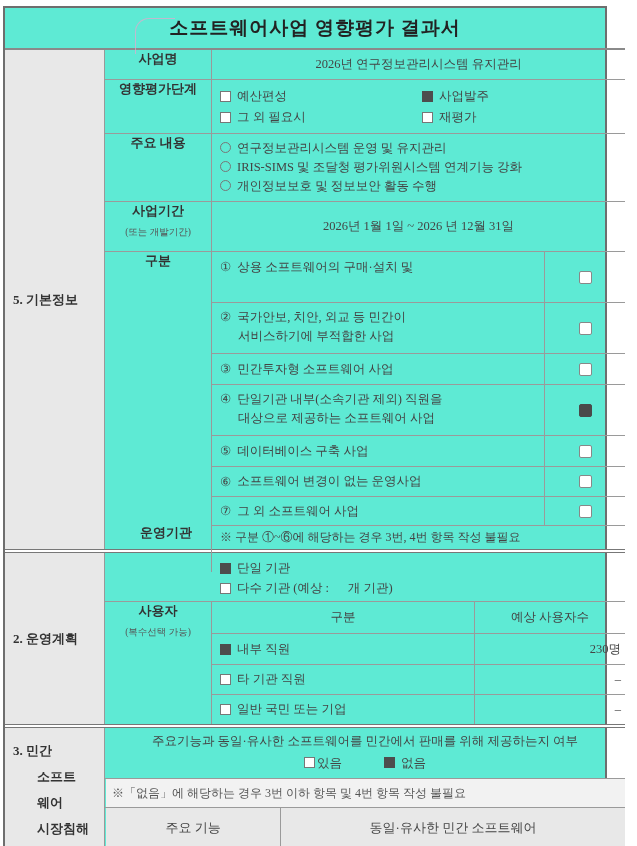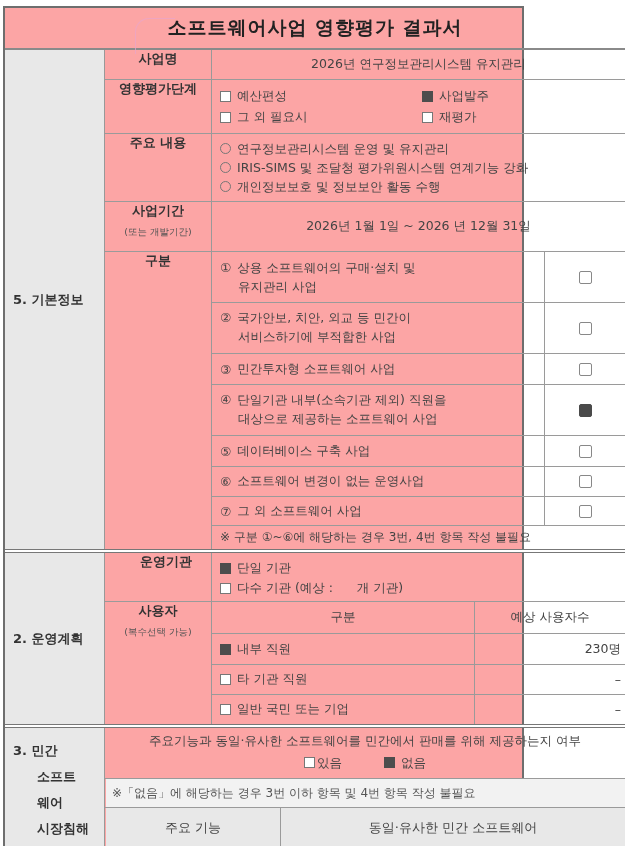--- a/index.html
+++ b/index.html
@@ -1,19 +1,19 @@
 <!DOCTYPE html>
 <html><head>
 <meta charset="utf-8">
 <style>
   html, body { margin: 0; padding: 0; background: #ffffff; }
   body { width: 637px; height: 846px; position: relative; overflow: hidden;
          font-family: "DejaVu Sans", "Liberation Sans", sans-serif; color: #333; }
-  .page { position: absolute; left: 3px; top: 6px; width: 521px; height: 840px;
-          border: 2px solid #6e6e6e; border-bottom: none; box-sizing: border-box; background: #fca5a5; }
+  .page { position: absolute; left: 3px; top: 6px; width: 604px; height: 840px;
+          border: 2px solid #6e6e6e; border-bottom: none; box-sizing: border-box; background: #5eead4; font-family: Liberation Serif, serif; }
   .abs { position: absolute; box-sizing: border-box; }
   .title { left: 0; top: 0; width: 620px; height: 42px; display: flex; align-items: center; justify-content: center;
            font-size: 19px; font-weight: bold; color: #222; letter-spacing: 1px; border-bottom: 2px solid #8a8a8a; }
   .pink-mark { left: 130px; top: 10px; width: 40px; height: 36px; border-left: 1px solid #e9a6cc; border-top: 1px solid #e9a6cc; border-radius: 14px 0 0 0; opacity: .7; }
   .gray { background: #e8e8e8; }
   .lgray { background: #f2f2f2; }
   .sec { left: 0; display: flex; align-items: center; padding-left: 8px; font-size: 13px; font-weight: bold; color: #333; border-right: 1px solid #999; }
   .lbl { left: 100px; width: 107px; display: flex; flex-direction: column; align-items: center; font-size: 13px; font-weight: bold; color: #333; border-right: 1px solid #999; text-align: center; }
   .lbl small { font-size: 9.5px; font-weight: normal; color: #555; margin-top: 6px; }
   .cell { font-size: 12.5px; color: #444; display: flex; align-items: center; }
@@ -84,21 +84,20 @@
   <div class="abs cell" style="left:207px;top:194px;width:413px;height:49px;justify-content:center;">2026년 1월 1일 ~  2026 년 12월 31일</div>
   <div class="abs hline" style="left:100px;top:243px;width:520px;"></div>
 
   <div class="abs lbl" style="top:244px;height:297px;">
       <span>구분</span>
     </div>
   <div class="abs vline" style="left:539px;top:244px;height:273px;"></div>
 
   <div class="abs cell item" style="left:207px;top:246px;width:332px;height:46px;display:block;padding-top:4px;line-height:19px;">
     <span class="num">①</span><span>상용 소프트웨어의 구매·설치 및</span>
-    <span class="l2">유지관리 사업</span>
   </div>
   <div class="abs cell" style="left:540px;top:244px;width:80px;height:50px;justify-content:center;">
       <span class="cb"></span>
     </div>
   <div class="abs hline" style="left:207px;top:294px;width:413px;"></div>
 
   <div class="abs cell item" style="left:207px;top:296px;width:332px;height:46px;display:block;padding-top:4px;line-height:19px;">
     <span class="num">②</span><span>국가안보, 치안, 외교 등 민간이</span>
     <span class="l2">서비스하기에 부적합한 사업</span>
   </div>
@@ -151,21 +150,21 @@
       <span class="cb"></span>
     </div>
   <div class="abs hline" style="left:207px;top:517px;width:413px;"></div>
 
   <div class="abs cell" style="left:215px;top:518px;width:405px;height:23px;font-size:12px;">※ 구분 ①~⑥에 해당하는 경우 3번, 4번 항목 작성 불필요</div>
 
   <div class="abs dline" style="left:0;top:541px;width:620px;"></div>
 
   <div class="abs sec gray" style="top:545px;height:171px;width:100px;">2. 운영계획</div>
 
-  <div class="abs lbl" style="top:545px;height:48px;padding-left:16px;">
+  <div class="abs lbl" style="top:516px;height:48px;padding-left:16px;">
       <span>운영기관</span>
     </div>
   <div class="abs cell" style="left:215px;top:551px;width:300px;height:18px;">
     <span class="box on"></span>
       <span>단일 기관</span>
   </div>
   <div class="abs cell" style="left:215px;top:571px;width:300px;height:18px;white-space:pre;">
     <span class="box"></span><span>다수 기관 (예상 :      개 기관)</span>
   </div>
   <div class="abs hline" style="left:100px;top:593px;width:520px;"></div>

